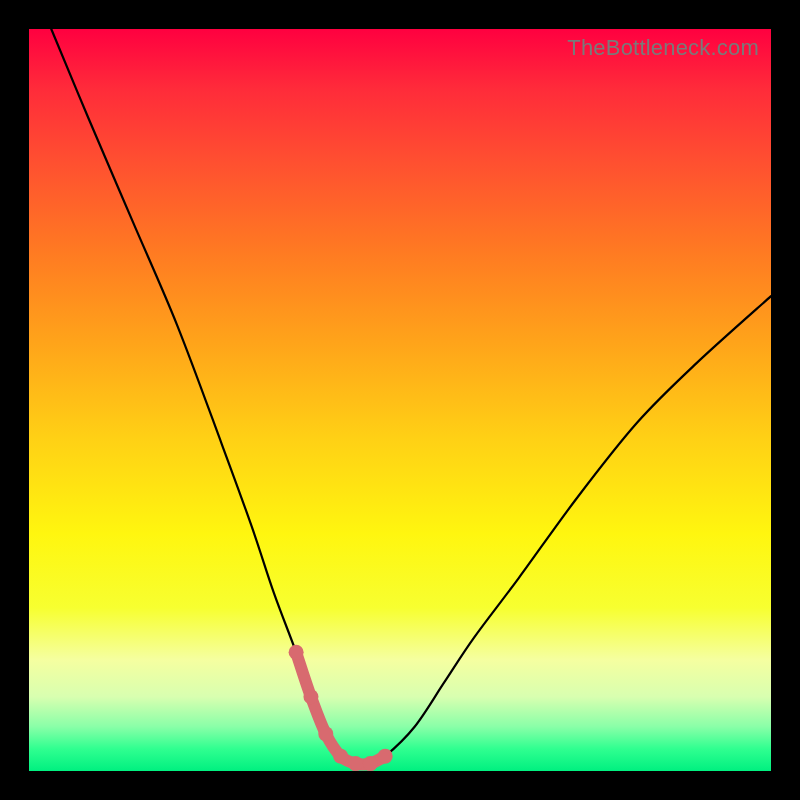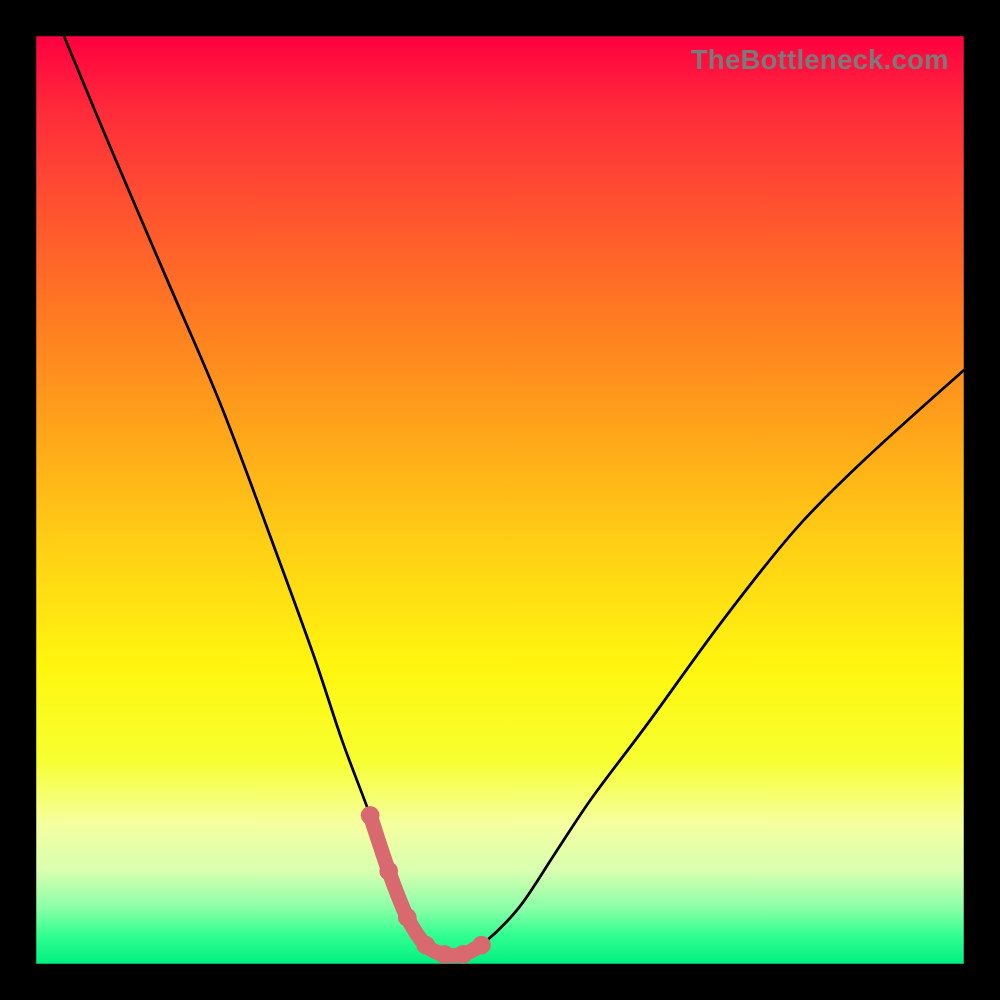--- a/index.html
+++ b/index.html
@@ -32,21 +32,21 @@
       #30ff90 97%,
       #00f080 100%
     );
   }
   .watermark {
     position: absolute;
     top: 6px;
     right: 12px;
     color: #7a7a7a;
     font-size: 22px;
-    font-weight: 700;
+    font-weight: 400;
     letter-spacing: 0.2px;
     user-select: none;
   }
   svg.curve {
     position: absolute;
     left: 0;
     top: 0;
     width: 742px;
     height: 742px;
     overflow: visible;

